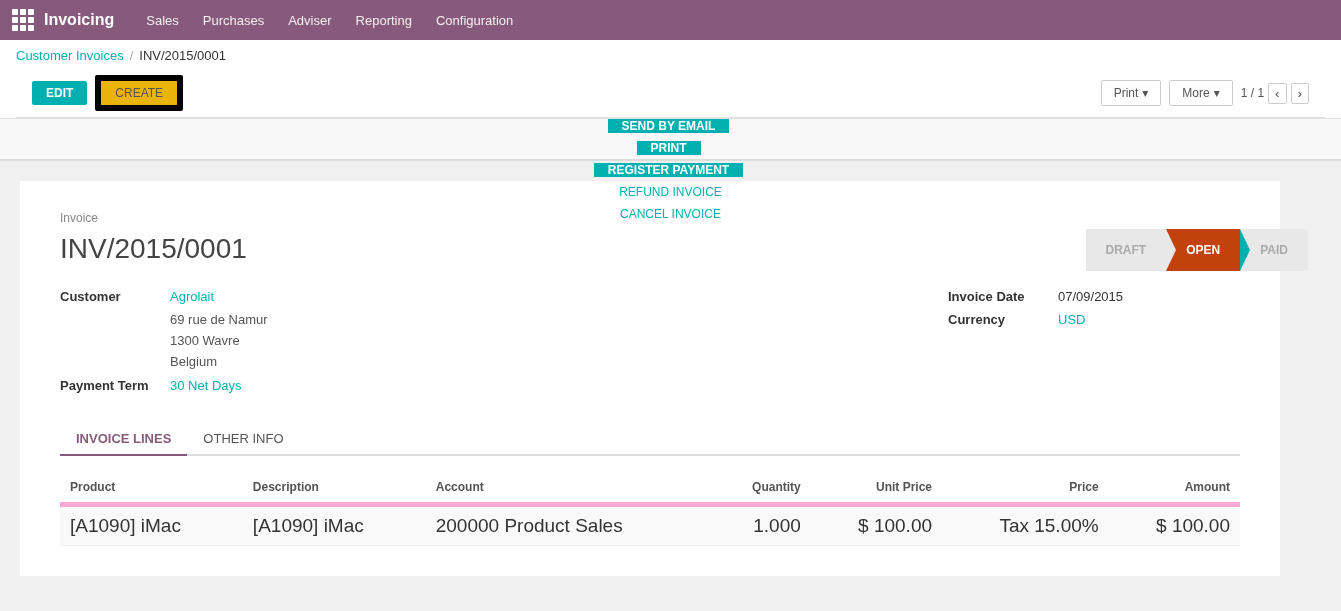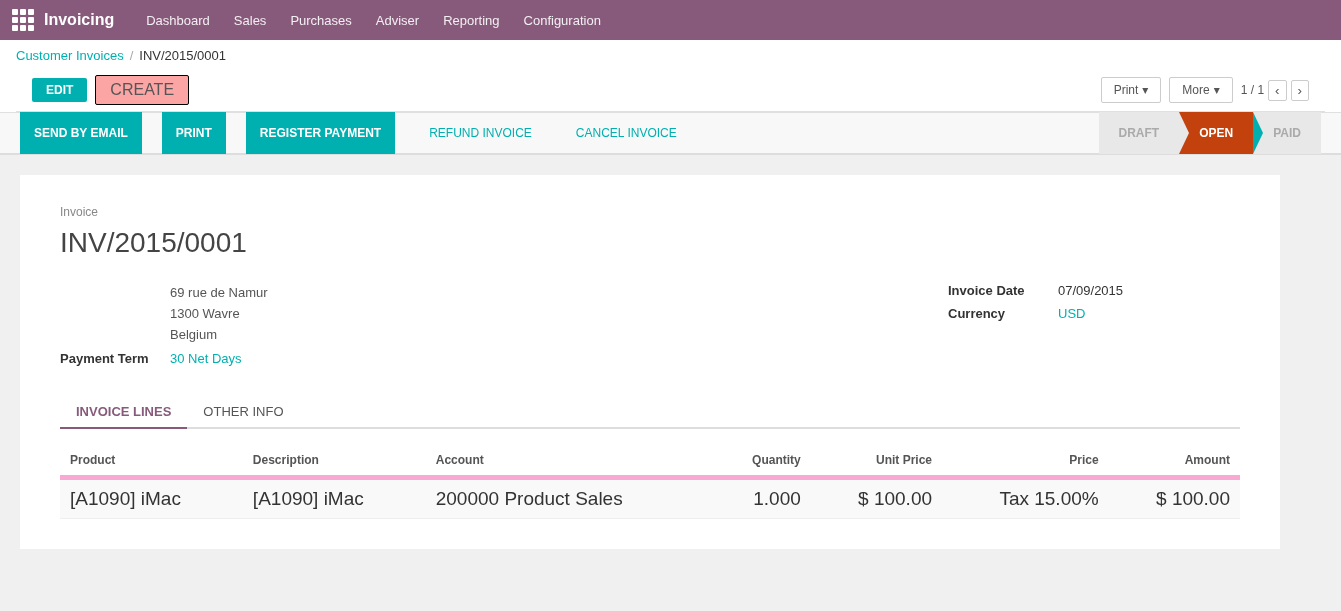--- a/index.html
+++ b/index.html
@@ -51,45 +51,46 @@
       display: flex;
       align-items: center;
       gap: 8px;
       border-bottom: 1px solid #e0e0e0;
     }
     .btn-edit {
       background: #00b0b0; color: white; border: none; padding: 5px 14px;
       font-size: 12px; font-weight: bold; cursor: pointer; border-radius: 2px;
     }
     .btn-create {
-      background: #fca5a5; color: #555; border: 1px solid #000000; padding: 5px 14px;
-      font-size: 16px; cursor: pointer; border-radius: 2px;
+      background: #eab308; color: #555; border: 6px solid #000000; padding: 5px 14px;
+      font-size: 12px; cursor: pointer; border-radius: 2px;
     }
     .toolbar-spacer { flex: 1; }
     .btn-print, .btn-more {
       background: white; color: #555; border: 1px solid #ccc; padding: 5px 12px;
       font-size: 12px; cursor: pointer; border-radius: 2px; display: flex; align-items: center; gap: 4px;
     }
     .pagination {
       display: flex; align-items: center; gap: 4px; font-size: 12px; color: #555;
     }
     .page-btn {
       background: white; border: 1px solid #ccc; color: #555; cursor: pointer;
       padding: 2px 6px; border-radius: 2px;
     }
 
     
     .action-bar {
       background: #f8f8f8;
-      padding: 0 20px;
-      display: flex;
-      align-items: center;
-      gap: 16px;
+      padding: 0 33px;
+      display: flex;
+      align-items: center;
+      gap: 8px;
       border-bottom: 2px solid #ddd;
       height: 42px;
+      flex-direction: column;
     }
     .btn-action-green {
       background: #00b0b0; color: white; border: none; padding: 0 14px;
       font-size: 12px; font-weight: bold; cursor: pointer; height: 42px; margin-right: 4px;
     }
     .btn-action-link {
       color: #00b0b0; background: none; border: none; padding: 0 14px;
       font-size: 12px; cursor: pointer; height: 42px;
     }
     .status-bar {
@@ -197,21 +198,20 @@
       <span></span>
       <span></span>
     <span></span>
       <span></span>
       <span></span>
     <span></span>
       <span></span>
       <span></span>
   </div>
   <span class="app-title">Invoicing</span>
-  <a>Dashboard</a>
   <a>Sales</a>
   <a>Purchases</a>
   <a>Adviser</a>
   <a>Reporting</a>
   <a>Configuration</a>
 </nav>
 
 <div class="breadcrumb-area">
   <div class="breadcrumb">
     <a>Customer Invoices</a>
@@ -260,20 +260,24 @@
 </div>
 
 <div class="content-area">
   <div class="invoice-card">
     <div class="invoice-label">Invoice</div>
     <div class="invoice-number">INV/2015/0001</div>
 
     <div class="invoice-fields">
 
       <div class="field-group">
+        <div class="field-row">
+          <span class="field-label">Customer</span>
+          <span class="field-value link">Agrolait</span>
+        </div>
         <div class="address-lines">
           <div>69 rue de Namur</div>
           <div>1300 Wavre</div>
           <div>Belgium</div>
         </div>
         <div class="field-row">
           <span class="field-label">Payment Term</span>
           <span class="field-value link">30 Net Days</span>
         </div>
       </div>

